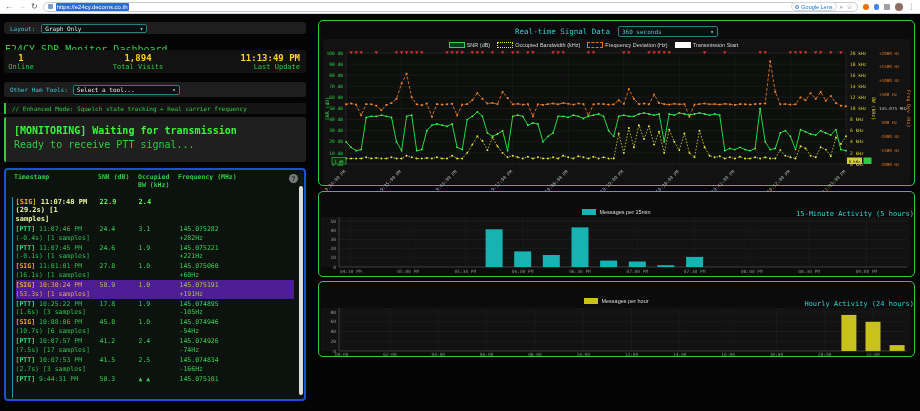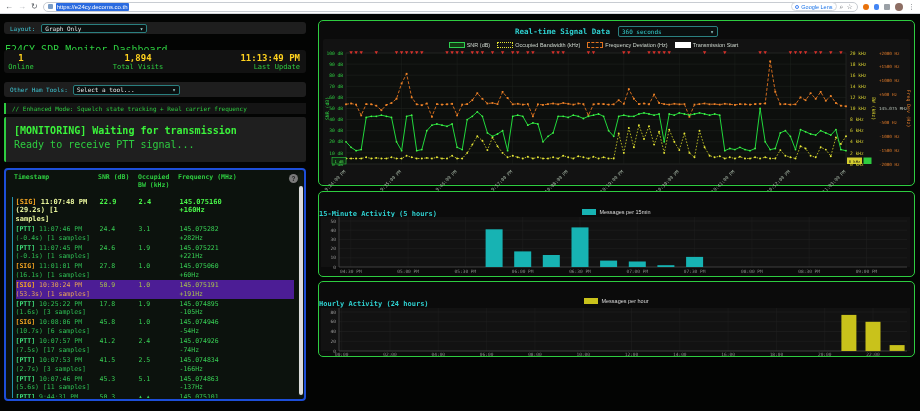--- a/index.html
+++ b/index.html
@@ -54,21 +54,21 @@
 .row.latest{color:#49f549}
 .row.highlight{background:#4c1d95;color:#a8c24d}
 .row.highlight .t,.row.highlight .m{color:#e8a455}
 .sb{position:absolute;right:1px;top:2px;bottom:2px;width:5px;background:#101810;border-radius:2px}
 .sb .thumb{position:absolute;top:14px;bottom:2px;left:.5px;width:4px;background:#dcdcdc;border-radius:2px}
 
 .rp{position:absolute;left:318px;width:597px;border:1px solid #2ecc40;border-radius:5px;background:#0b0b0b}
 #p1{top:6px;height:166px}
 #p2{top:177px;height:86px}
 #p3{top:267px;height:76px}
-.ptitle{text-align:left;color:#2fd0d0;font-weight:bold;font-size:7.5px}
+.ptitle{text-align:right;color:#2fd0d0;font-weight:normal;font-size:7.5px}
 #p1 .trow{display:flex;align-items:center;justify-content:center;gap:8px;margin-top:4px;height:12px}
 #range-sel{width:100px;height:11px;color:#35d0d0}
 #chart1box{position:absolute;left:4px;right:4px;top:18px;height:145px;background:#121212;border-radius:2px}
 .legend1{position:absolute;left:0;right:46px;top:3px;display:flex;justify-content:center;gap:7px;align-items:center}
 .legend1 .item{display:flex;align-items:center;gap:2px;color:#cfd8cf;font-size:5.5px;font-family:"Liberation Sans",sans-serif}
 .sw{width:16px;height:6px}
 .sw-snr{border:1px solid #2fd050;background:#133a13}
 .sw-bw{border:1px dotted #e6e632}
 .sw-dev{border:1px dashed #e2731f}
 .sw-tx{background:#fff}
@@ -149,21 +149,20 @@
         <div style="white-space:pre-line">Occupied
 BW (kHz)</div>
         <div>Frequency (MHz)</div>
     </div>
     <div class="help">?</div>
     <div id="rows">
         <div class="row latest">
           <div class="c-ts"><span class="tag-sig">[SIG]</span> <span class="t">11:07:48 PM</span><br><span class="m">(29.2s) [1<br>samples]</span></div>
           <div class="c-num">22.9</div>
           <div class="c-num">2.4</div>
-          <div class="c-fr">145.075160<br><span class="dev">+160Hz</span></div>
         </div>
         <div class="row ">
           <div class="c-ts"><span class="tag-ptt">[PTT]</span> <span class="t">11:07:46 PM</span><br><span class="m">(-0.4s) [1 samples]</span></div>
           <div class="c-num">24.4</div>
           <div class="c-num">3.1</div>
           <div class="c-fr">145.075282<br><span class="dev">+282Hz</span></div>
         </div>
         <div class="row ">
           <div class="c-ts"><span class="tag-ptt">[PTT]</span> <span class="t">11:07:45 PM</span><br><span class="m">(-0.1s) [1 samples]</span></div>
           <div class="c-num">24.6</div>
@@ -198,26 +197,20 @@
           <div class="c-ts"><span class="tag-ptt">[PTT]</span> <span class="t">10:07:57 PM</span><br><span class="m">(7.5s) [17 samples]</span></div>
           <div class="c-num">41.2</div>
           <div class="c-num">2.4</div>
           <div class="c-fr">145.074926<br><span class="dev">-74Hz</span></div>
         </div>
         <div class="row ">
           <div class="c-ts"><span class="tag-ptt">[PTT]</span> <span class="t">10:07:53 PM</span><br><span class="m">(2.7s) [3 samples]</span></div>
           <div class="c-num">41.5</div>
           <div class="c-num">2.5</div>
           <div class="c-fr">145.074834<br><span class="dev">-166Hz</span></div>
-        </div>
-        <div class="row ">
-          <div class="c-ts"><span class="tag-ptt">[PTT]</span> <span class="t">10:07:46 PM</span><br><span class="m">(5.6s) [11 samples]</span></div>
-          <div class="c-num">45.3</div>
-          <div class="c-num">5.1</div>
-          <div class="c-fr">145.074863<br><span class="dev">-137Hz</span></div>
         </div>
         <div class="row cut">
           <div class="c-ts"><span class="tag-ptt">[PTT]</span> <span class="t">9:44:31 PM</span><br><span class="m"></span></div>
           <div class="c-num">50.3</div>
           <div class="c-num">▲ ▲</div>
           <div class="c-fr">145.075101<br><span class="dev"></span></div>
         </div>
       </div>
     <div class="sb">
         <div class="thumb"></div>

